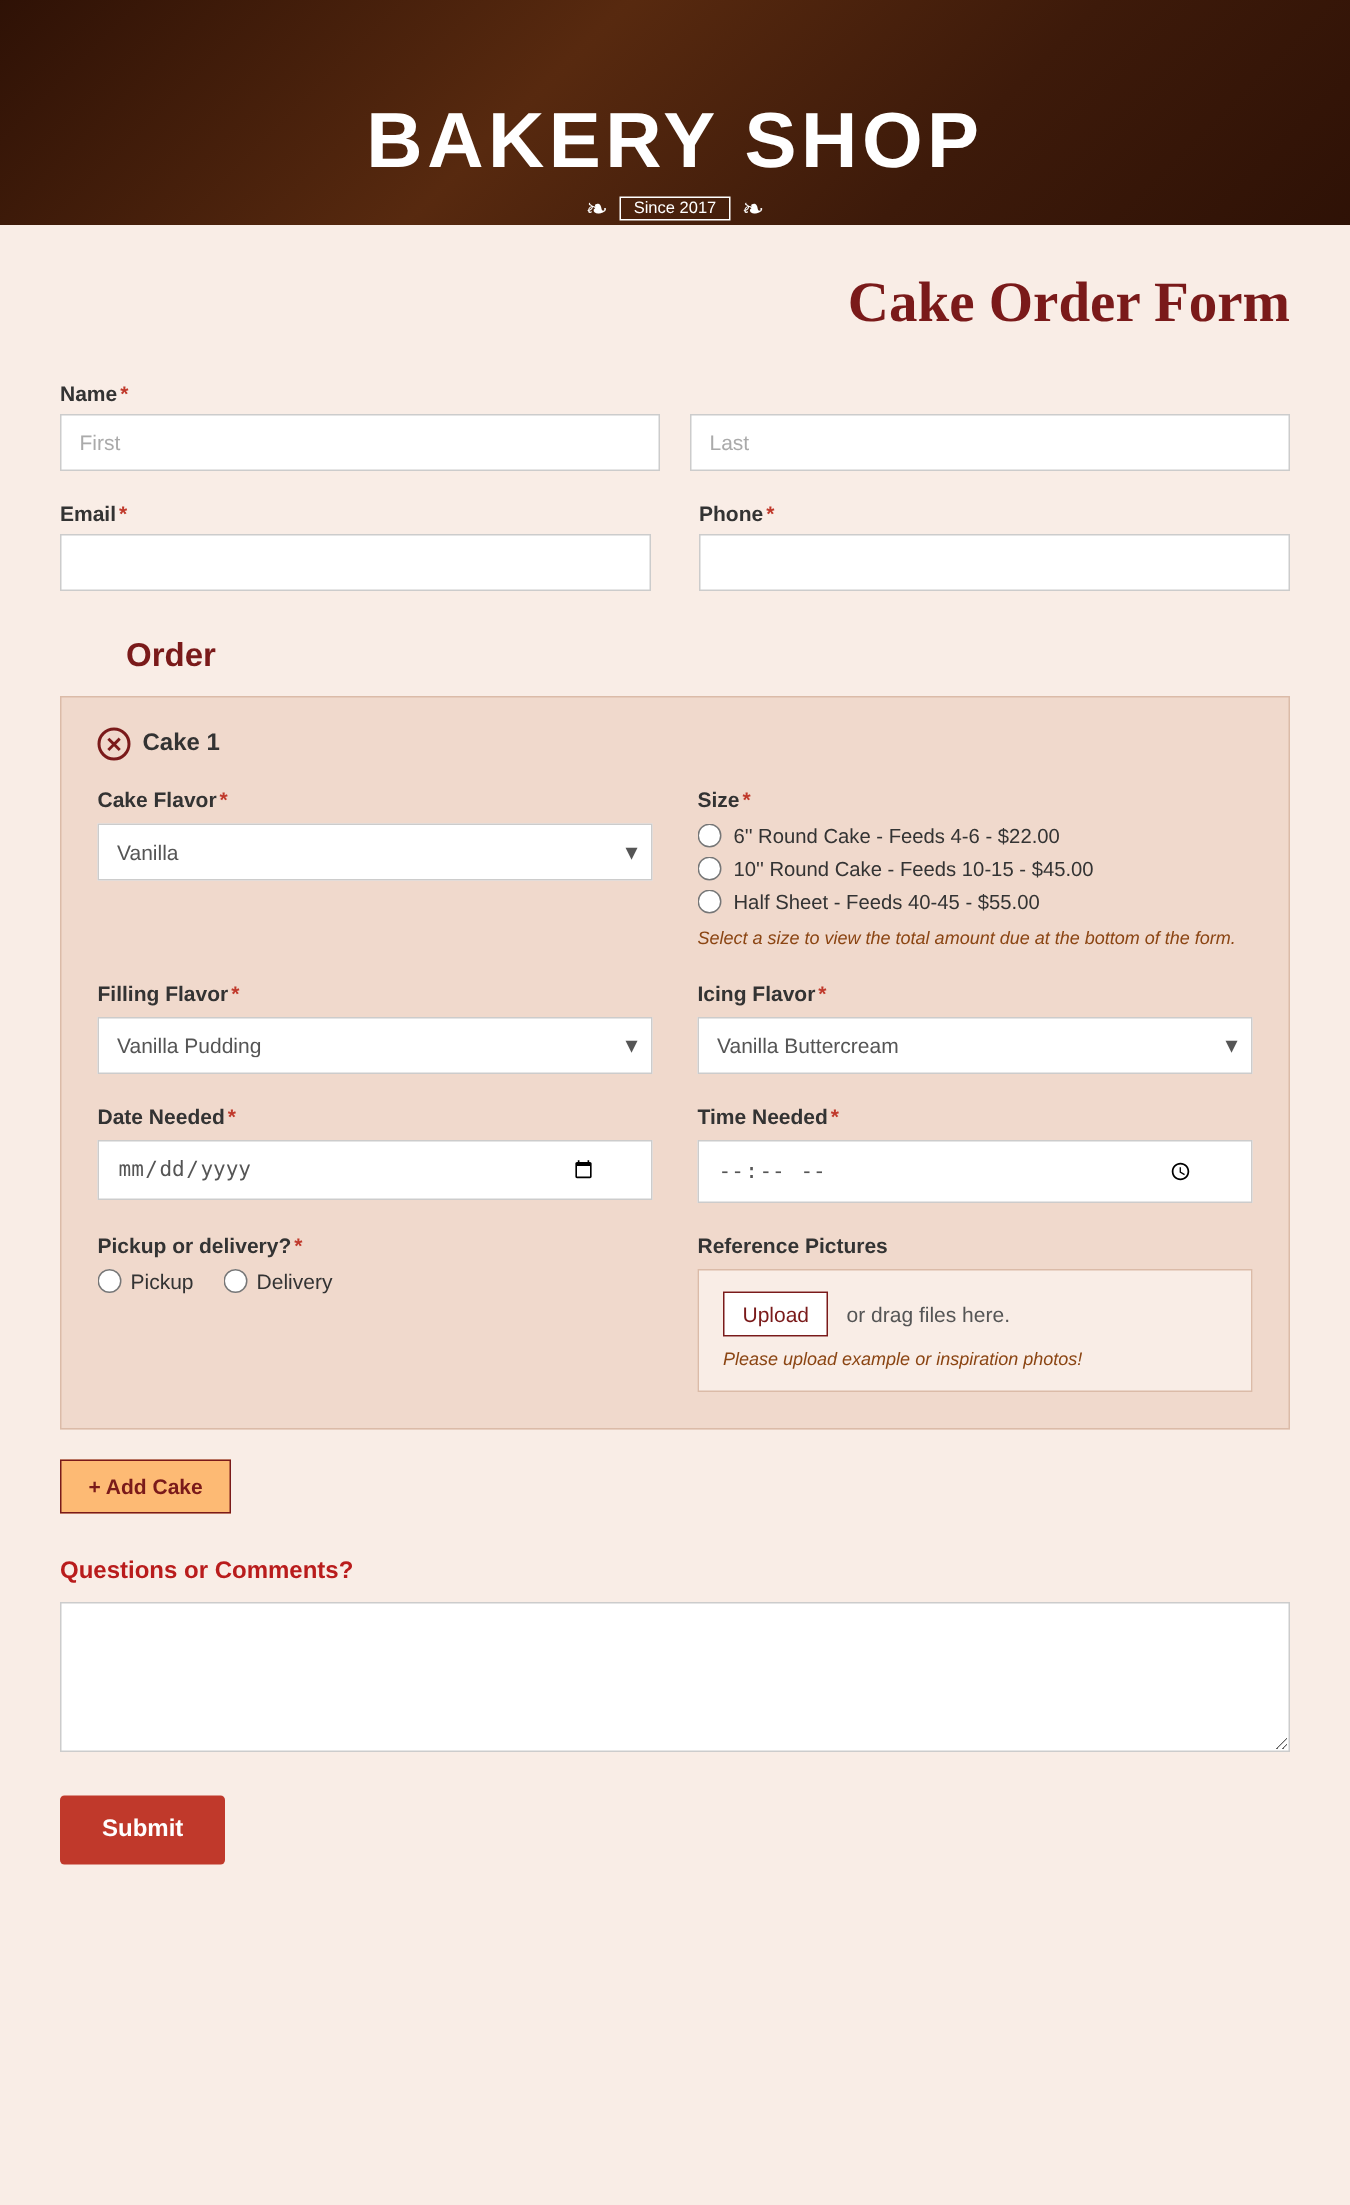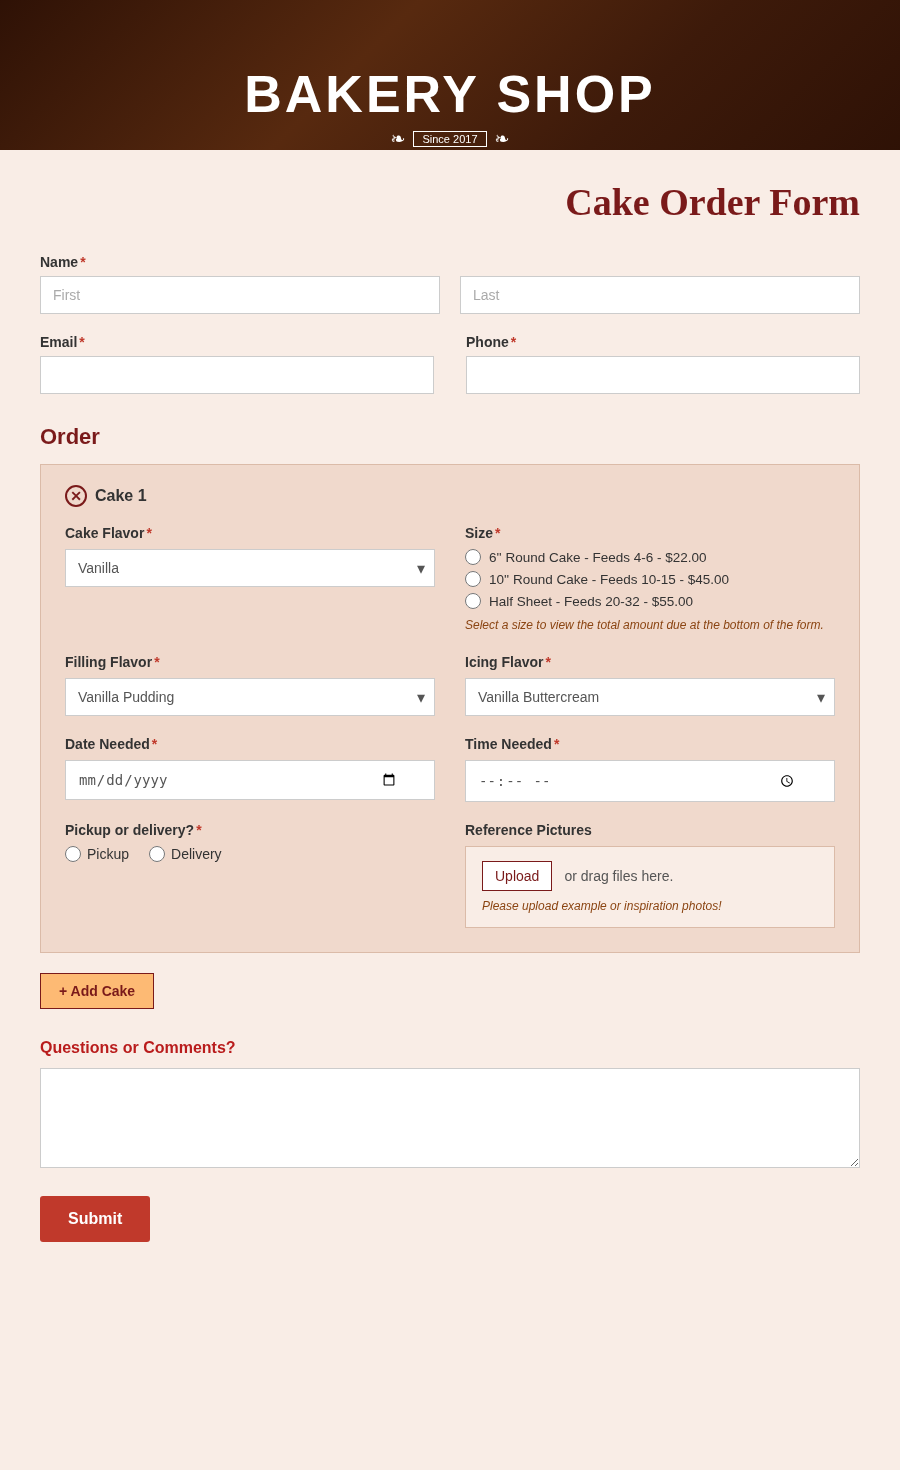--- a/index.html
+++ b/index.html
@@ -125,20 +125,21 @@
     input[type="tel"]::placeholder {
       color: #aaa;
     }
 
     
     .section-title {
       font-size: 22px;
       font-weight: 700;
       color: #7a1a1a;
       margin-bottom: 14px;
+      margin-left: 44px;
     }
 
     .cake-card {
       background-color: #f0d9cc;
       border: 1px solid #dbbba8;
       padding: 20px 24px 24px;
       margin-bottom: 20px;
     }
 
     .cake-header {
@@ -440,21 +441,21 @@
             <label class="radio-label">
               <input type="radio" name="cake1-size" style="">
               <span>6'' Round Cake - Feeds 4-6 - $22.00</span>
             </label>
             <label class="radio-label">
               <input type="radio" name="cake1-size" style="">
               <span>10'' Round Cake - Feeds 10-15 - $45.00</span>
             </label>
             <label class="radio-label">
               <input type="radio" name="cake1-size" style="">
-              <span>Half Sheet - Feeds 20-32 - $55.00</span>
+              <span>Half Sheet - Feeds 40-45 - $55.00</span>
             </label>
           </div>
           <div class="size-hint">Select a size to view the total amount due at the bottom of the form.</div>
         </div>
       </div>
 
       <div class="cake-row">
         <div class="cake-col-left">
           <label class="sub-label">
             <span>Filling Flavor</span><span class="required-star">*</span>

